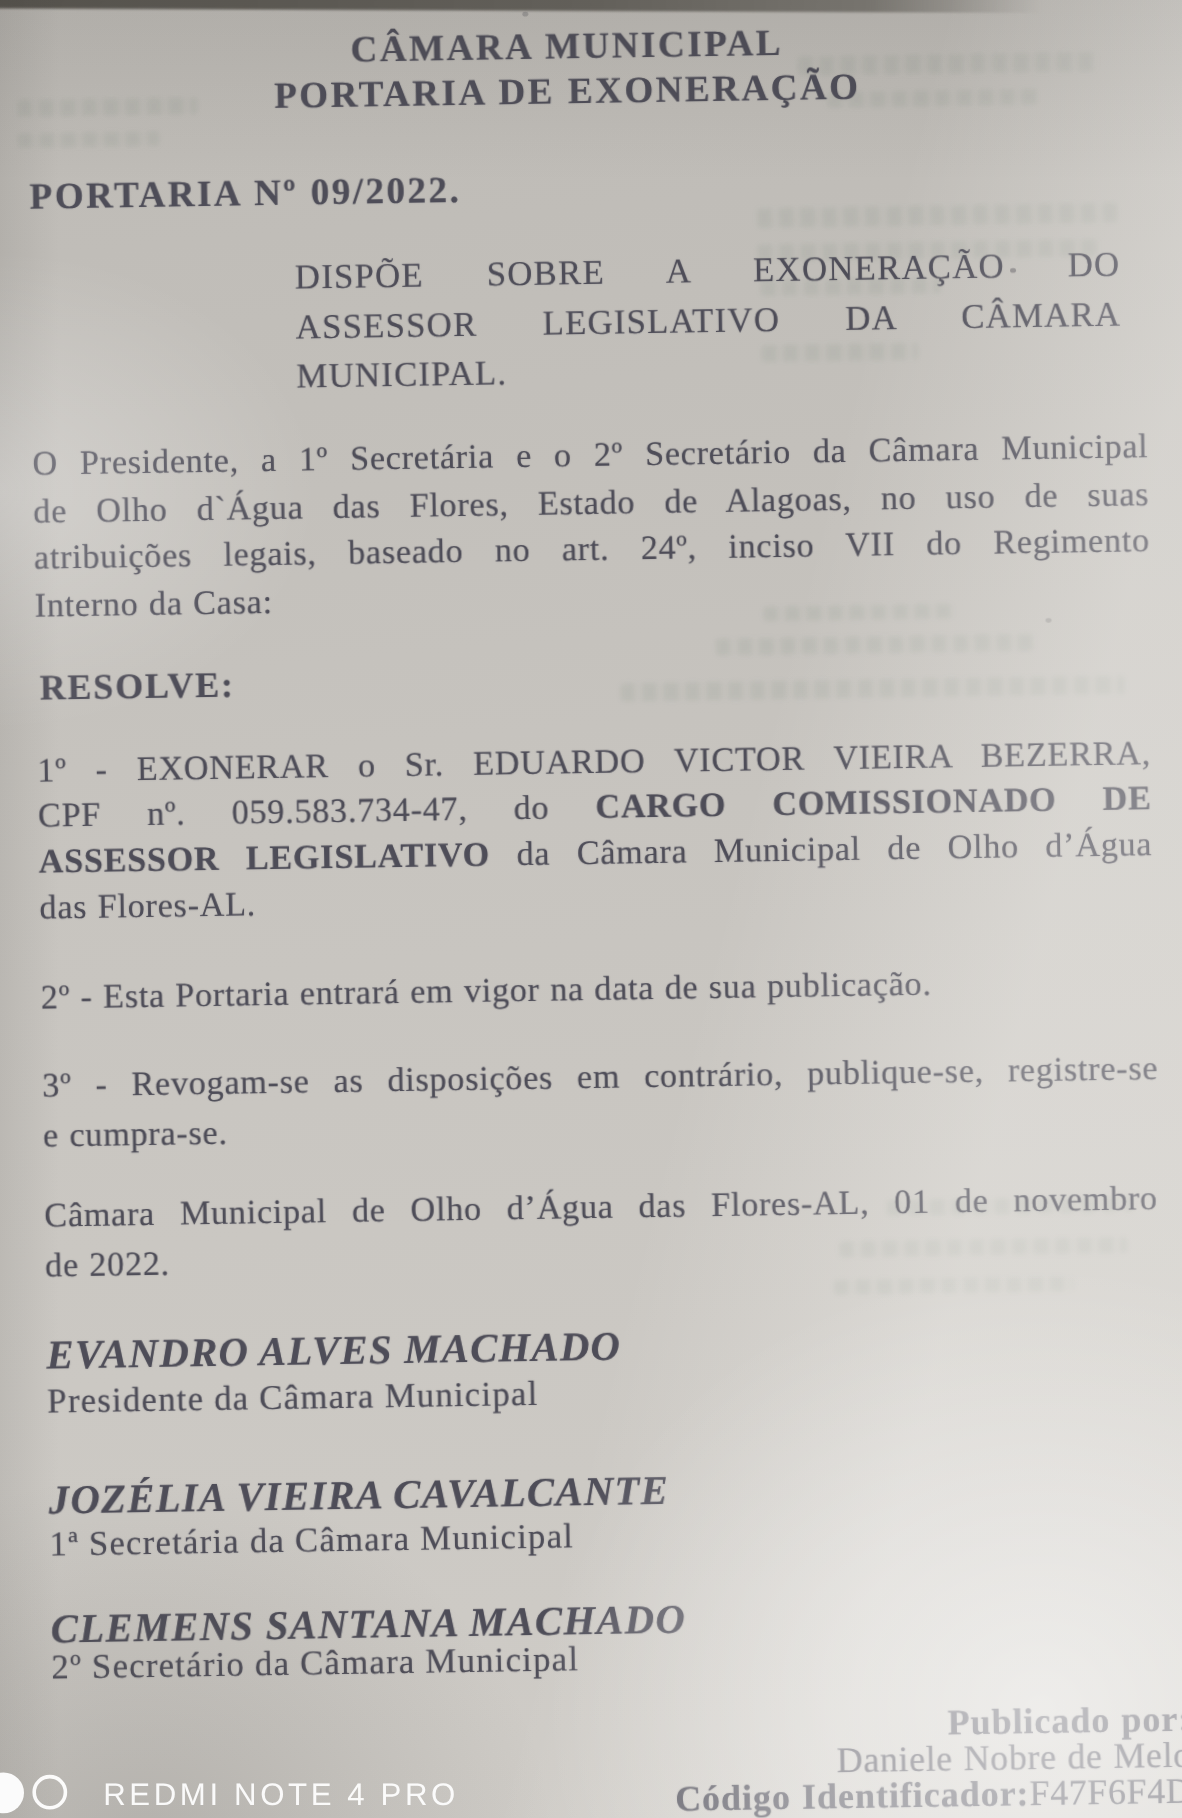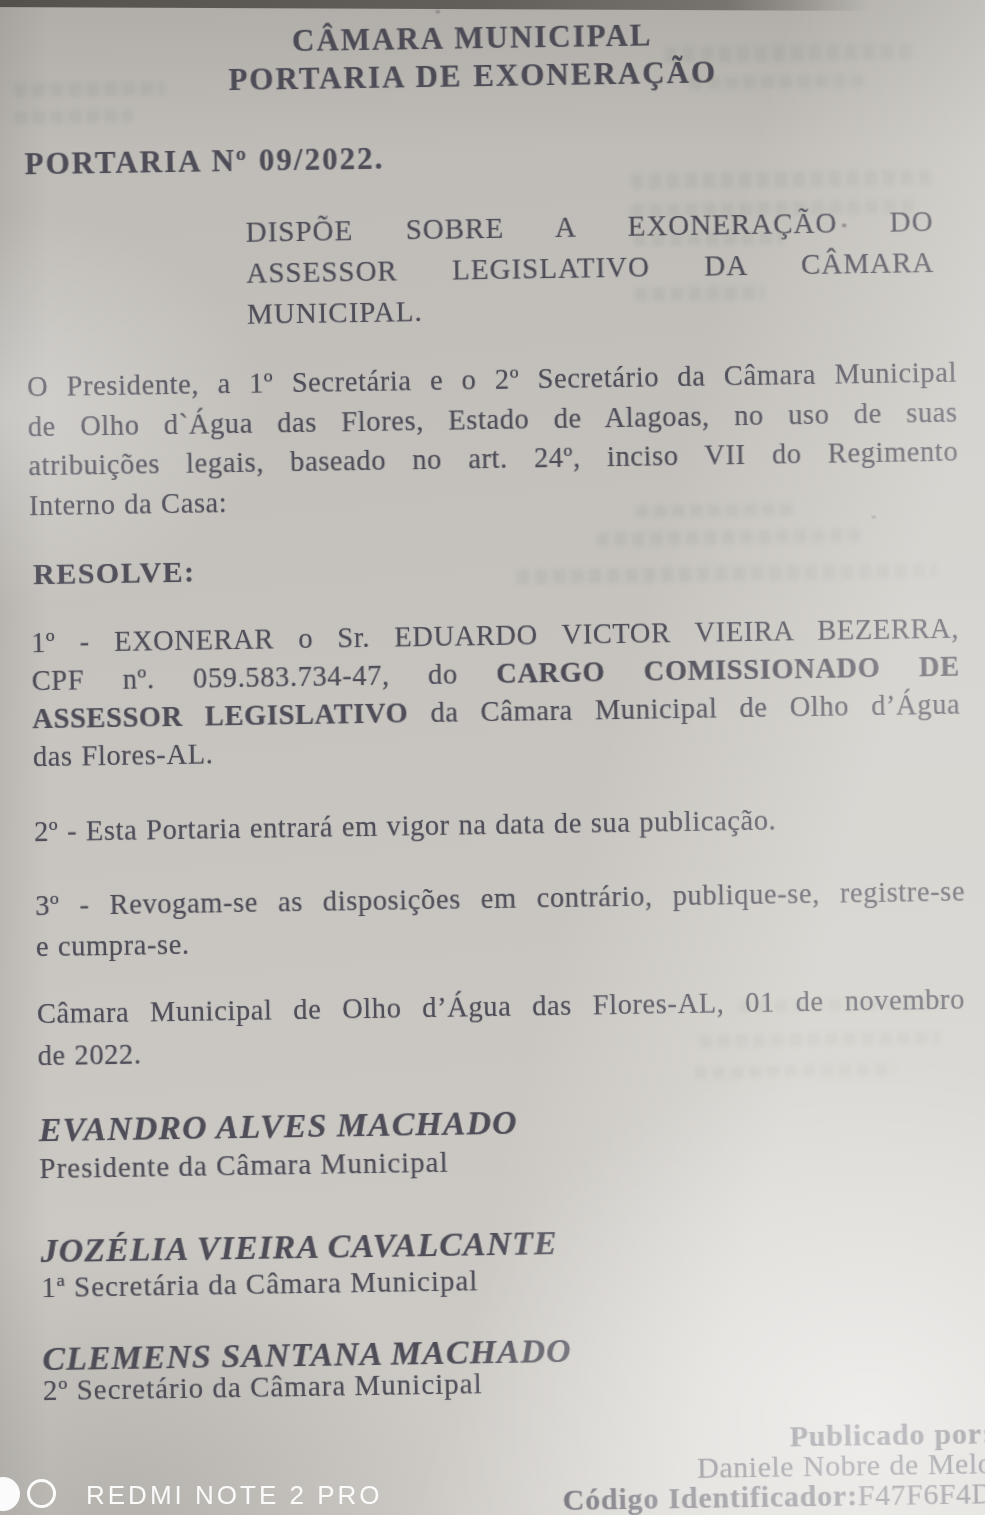--- a/index.html
+++ b/index.html
@@ -134,15 +134,15 @@
       <div><span class="b">Código Identificador:</span><span>F47F6F4D</span></div>
     </div>
   </div>
 
   <div class="top-edge"></div>
   <div class="lighting"></div>
 
   <div class="watermark">
     <span class="wm-c1"></span>
     <span class="wm-c2"></span>
-    <span class="wm-text">REDMI NOTE 2 PRO</span>
+    <span class="wm-text">REDMI NOTE 4 PRO</span>
   </div>
 </div>
 
 </body></html>

